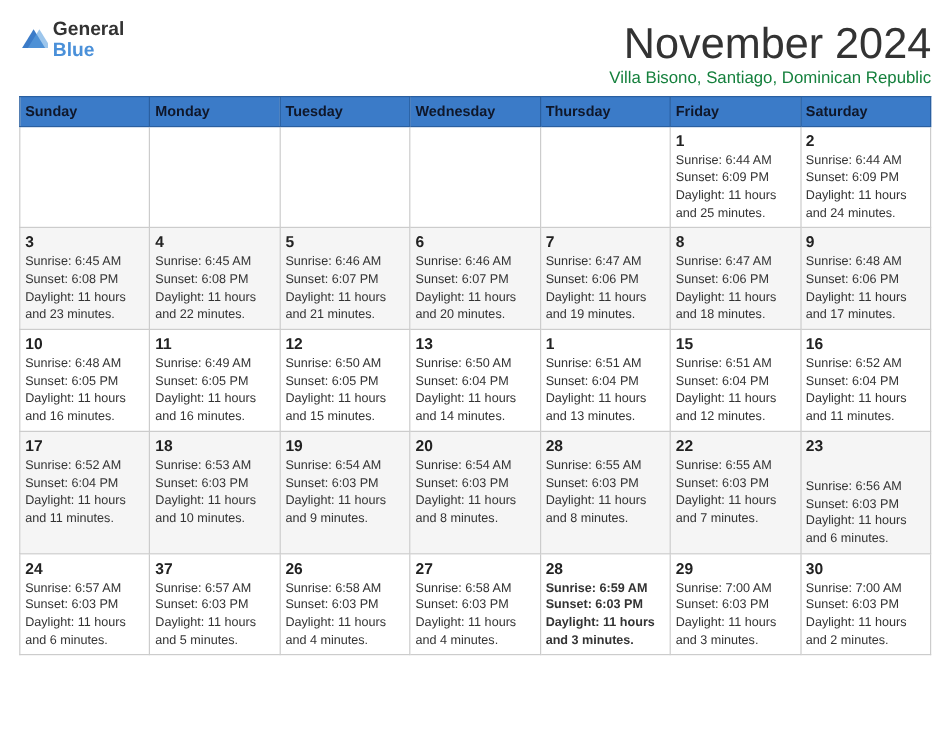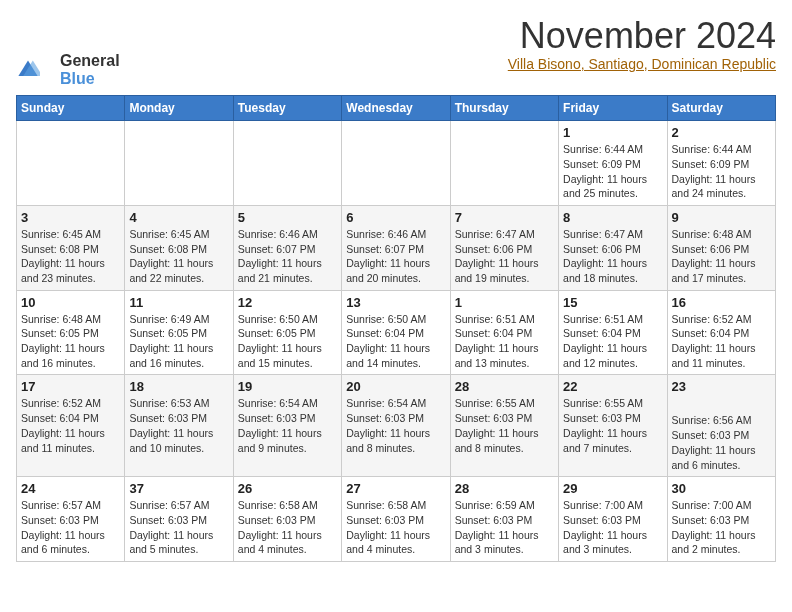--- a/index.html
+++ b/index.html
@@ -12,22 +12,21 @@
     }
     .header {
       display: flex;
       align-items: flex-start;
       justify-content: space-between;
       margin-bottom: 8px;
     }
     .logo {
       display: flex;
       align-items: center;
-      gap: 20px;
-      margin-top: 36px;
+      gap: 4px;
     }
     .logo-text-general {
       font-size: 16px;
       font-weight: bold;
       color: #333;
       line-height: 1.1;
     }
     .logo-text-blue {
       font-size: 16px;
       font-weight: bold;
@@ -43,31 +42,30 @@
       margin-left: 13px;
     }
     .month-title {
       font-size: 36px;
       font-weight: normal;
       color: #333;
       line-height: 1.1;
     }
     .subtitle {
       font-size: 14px;
-      color: #a16207;
-      text-decoration: underline;
+      color: #15803d;
     }
     .calendar {
       width: 100%;
       border-collapse: collapse;
       font-size: 11px;
     }
     .calendar thead tr th {
       background: #3b7bc8;
-      color: #ffffff;
+      color: #0f172a;
       padding: 5px 4px;
       text-align: left;
       font-size: 12px;
       font-weight: bold;
       border: 1px solid #2a5fa0;
     }
     .calendar tbody tr td {
       border: 1px solid #ccc;
       vertical-align: top;
       padding: 4px;
@@ -298,21 +296,21 @@
 Daylight: 11 hours and 4 minutes.</div>
         </td>
         <td>
           <span class="day-number">27</span>
           <div class="day-info" style="white-space: pre-line;">Sunrise: 6:58 AM
 Sunset: 6:03 PM
 Daylight: 11 hours and 4 minutes.</div>
         </td>
         <td>
           <span class="day-number">28</span>
-          <div class="day-info" style="white-space: pre-line;">Sunrise: 6:59 AM
+          <div class="day-info" style="white-space: pre-line; font-weight: bold;">Sunrise: 6:59 AM
 Sunset: 6:03 PM
 Daylight: 11 hours and 3 minutes.</div>
         </td>
         <td>
           <span class="day-number">29</span>
           <div class="day-info" style="white-space: pre-line;">Sunrise: 7:00 AM
 Sunset: 6:03 PM
 Daylight: 11 hours and 3 minutes.</div>
         </td>
         <td>

